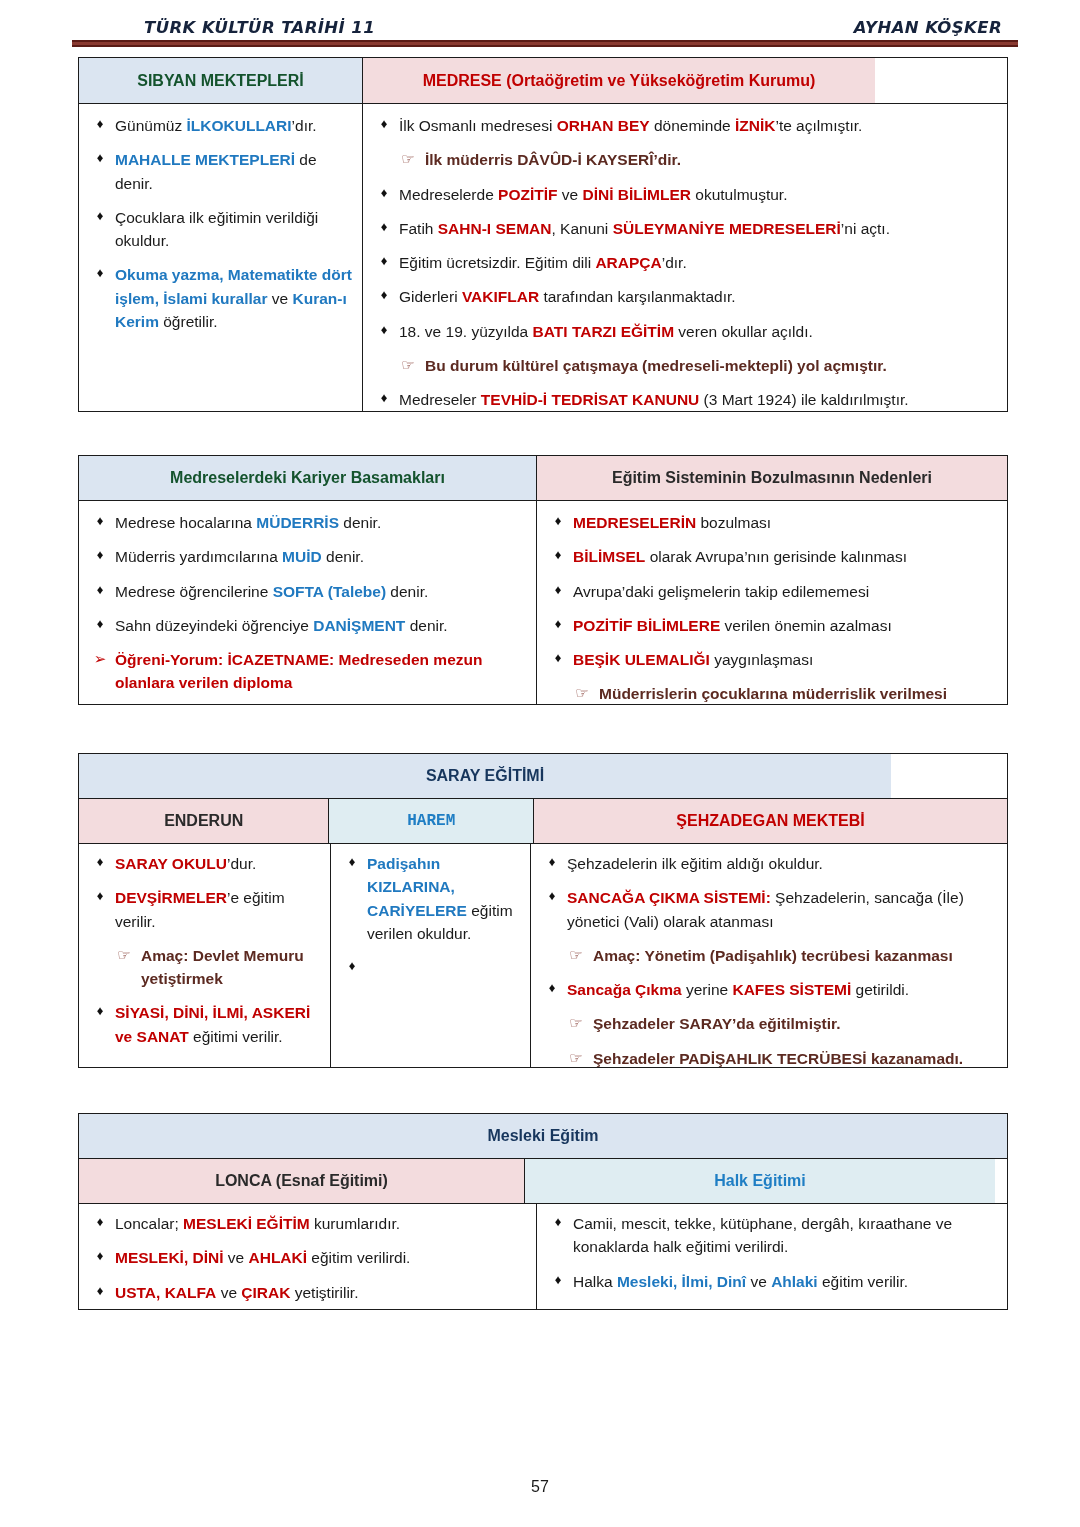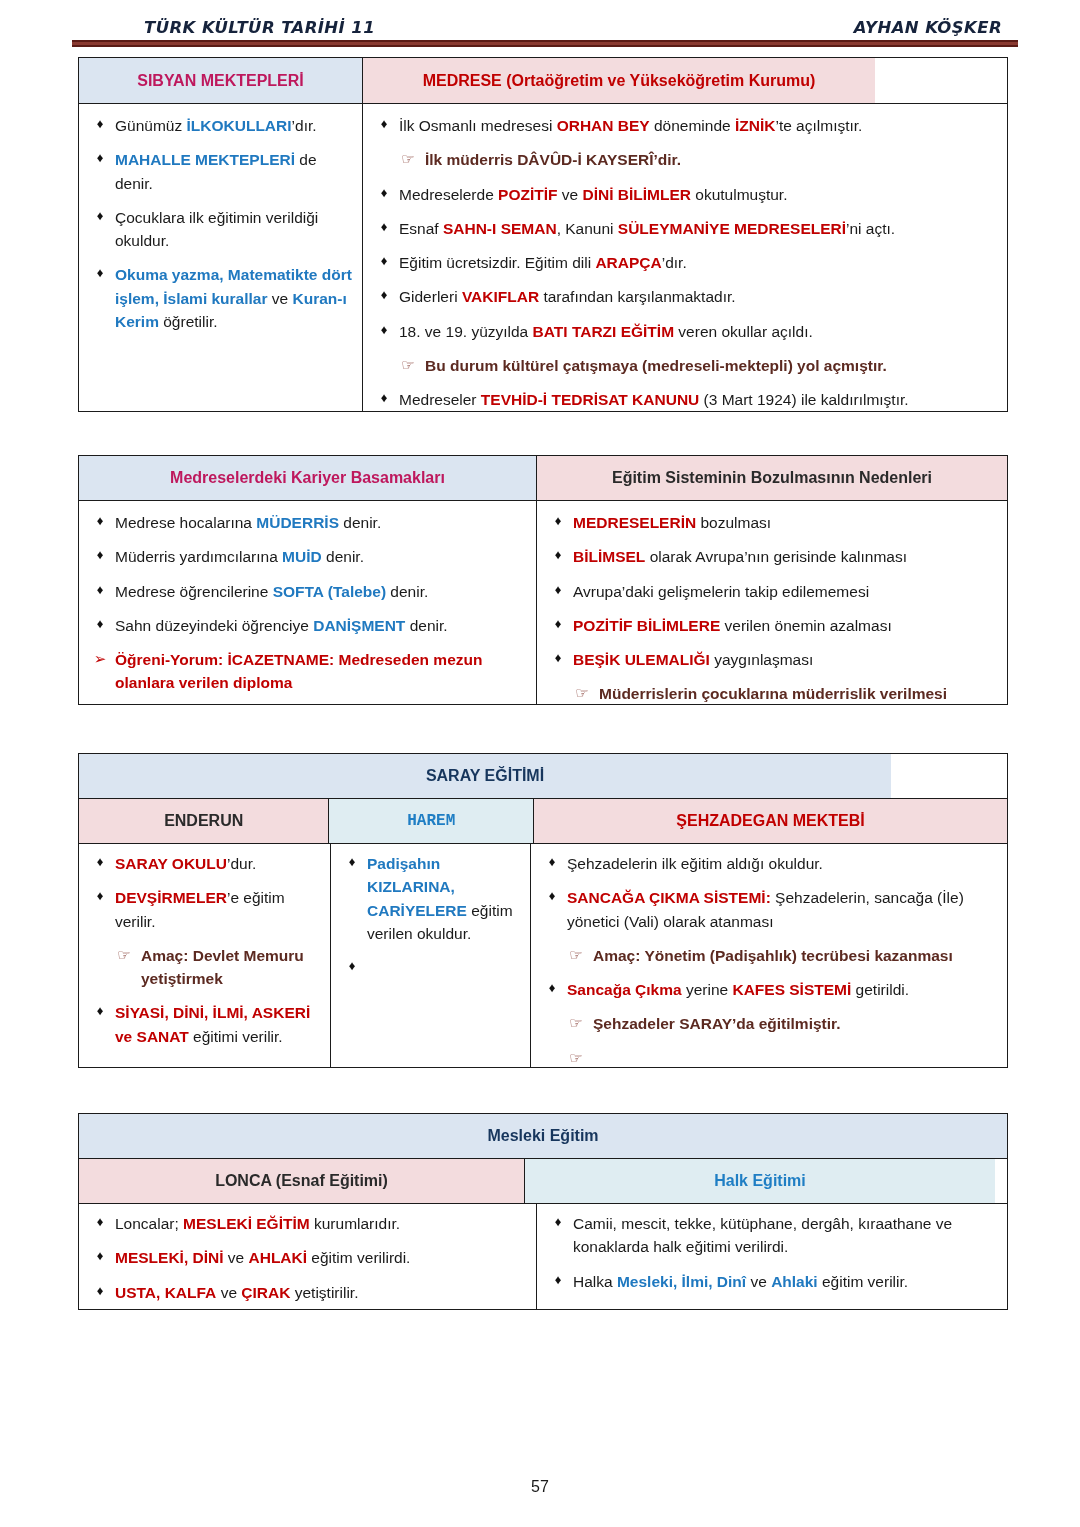--- a/index.html
+++ b/index.html
@@ -76,21 +76,21 @@
   .hdr {
     display: flex;
     align-items: center;
     justify-content: center;
     text-align: center;
     font-weight: bold;
     font-size: 16px;
     padding: 9px 6px;
     line-height: 1.25;
   }
-  .hdr-blue   { background: #dbe5f1; color: #be185d; }
+  .hdr-blue   { background: #dbe5f1; color: #14532d; }
   .hdr-blue2  { background: #dfedf2; color: #1f7ec4; }
   .hdr-pink   { background: #f3dcde; color: #c00000; }
   .hdr-pink-d { background: #f3dcde; color: #2a2a2a; }
   .hdr-blue-t { background: #dbe5f1; color: #17365d; }
 
   
   ul.blist {
     list-style: none;
     margin: 0;
     padding: 10px 8px 10px 6px;
@@ -193,21 +193,21 @@
             <li class="sub">
               <span class="bg hand">☞</span>
               <span class="btxt"><span class="mar">İlk müderris DÂVÛD-İ KAYSERÎ’dir.</span></span>
             </li>
             <li>
               <span class="bg ">♦</span>
               <span class="btxt"><span class="k">Medreselerde </span><span class="r">POZİTİF</span><span class="k"> ve </span><span class="r">DİNİ BİLİMLER</span><span class="k"> okutulmuştur.</span></span>
             </li>
             <li>
               <span class="bg ">♦</span>
-              <span class="btxt"><span class="k">Esnaf </span><span class="r">SAHN-I SEMAN</span><span class="k">, Kanuni </span><span class="r">SÜLEYMANİYE MEDRESELERİ</span><span class="k">’ni açtı.</span></span>
+              <span class="btxt"><span class="k">Fatih </span><span class="r">SAHN-I SEMAN</span><span class="k">, Kanuni </span><span class="r">SÜLEYMANİYE MEDRESELERİ</span><span class="k">’ni açtı.</span></span>
             </li>
             <li>
               <span class="bg ">♦</span>
               <span class="btxt"><span class="k">Eğitim ücretsizdir. Eğitim dili </span><span class="r">ARAPÇA</span><span class="k">’dır.</span></span>
             </li>
             <li>
               <span class="bg ">♦</span>
               <span class="btxt"><span class="k">Giderleri </span><span class="r">VAKIFLAR</span><span class="k"> tarafından karşılanmaktadır.</span></span>
             </li>
             <li>
@@ -346,20 +346,21 @@
             <li>
               <span class="bg ">♦</span>
               <span class="btxt"><span class="r">Sancağa Çıkma</span><span class="k"> yerine </span><span class="r">KAFES SİSTEMİ</span><span class="k"> getirildi.</span></span>
             </li>
             <li class="sub">
               <span class="bg hand">☞</span>
               <span class="btxt"><span class="mar">Şehzadeler SARAY’da eğitilmiştir.</span></span>
             </li>
             <li class="sub">
               <span class="bg hand">☞</span>
+              <span class="btxt"><span class="mar">Şehzadeler PADİŞAHLIK TECRÜBESİ kazanamadı.</span></span>
             </li>
           </ul>
       </div>
     </div>
   </div>
 
   <div class="tbl" style="left:78px; top:1113px; width:930px; height:197px;">
     <div class="row hline">
       <div class="cell hdr hdr-blue-t" style="width:1004px; height:44px;">Mesleki Eğitim</div>
     </div>

